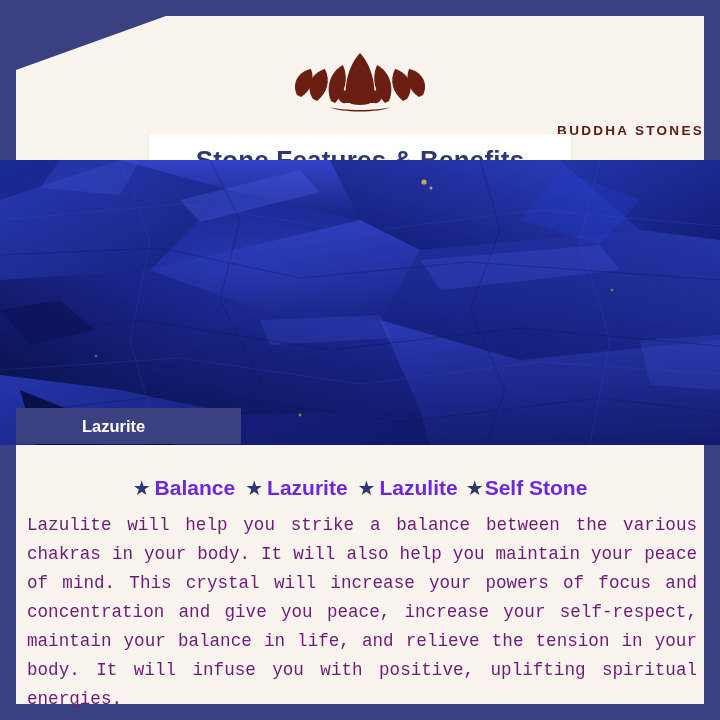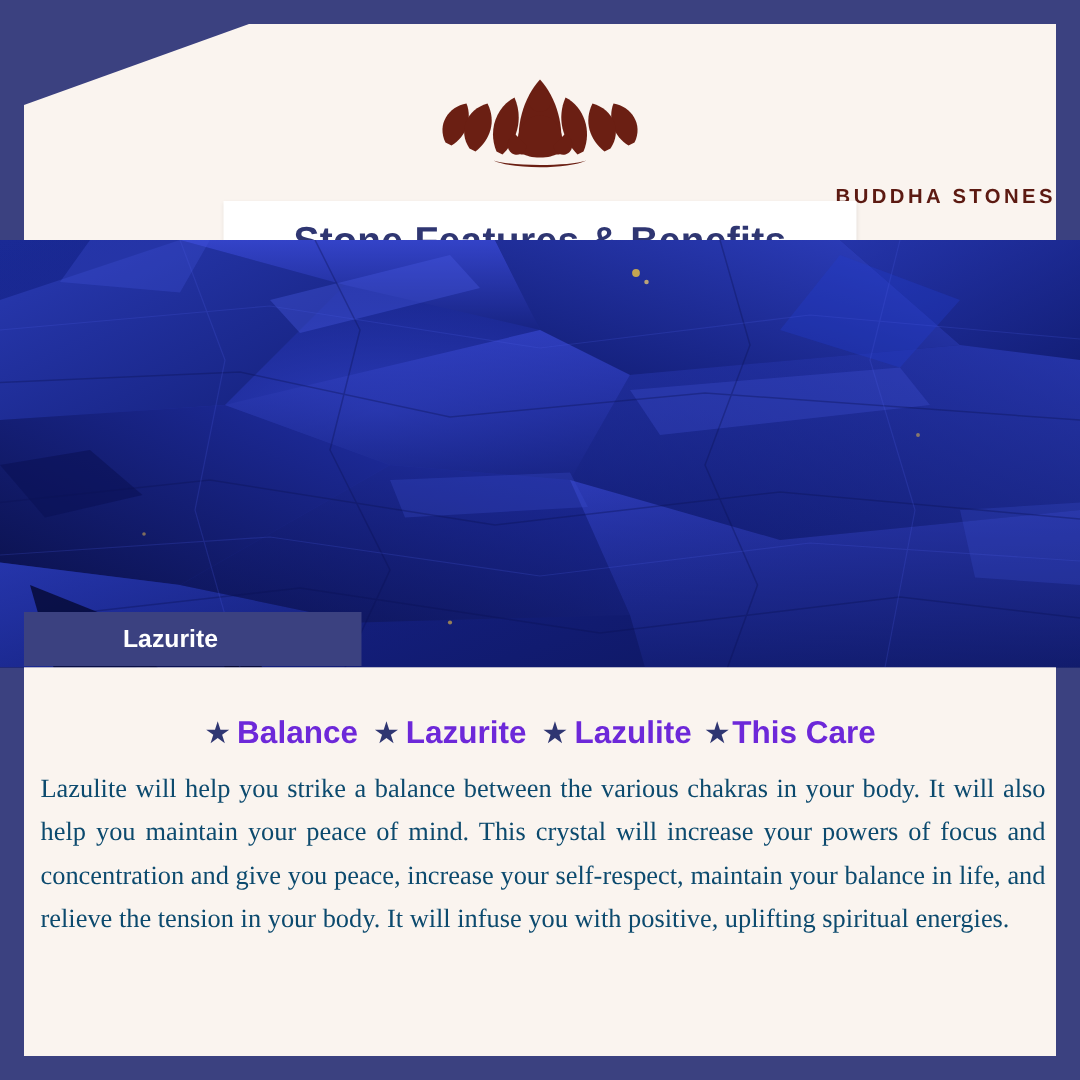--- a/index.html
+++ b/index.html
@@ -155,23 +155,23 @@
   }
   .kw-star.first { margin-left: 0; }
   .kw-star.tight { margin-left: 8px; margin-right: 1px; }
   .paragraph {
     position: absolute;
     left: 11px;
     top: 66px;
     width: 670px;
     font-size: 17.6px;
     line-height: 29px;
-    color: #0c4a6e;
+    color: #701a75;
     text-align: justify;
-    font-family: Liberation Serif, serif;
+    font-family: Liberation Mono, monospace;
   }
 </style>
 </head>
 <body>
 
 <div class="page">
   <div class="frame"></div>
 
   <div class="inner">
 
@@ -287,17 +287,17 @@
       </g>
     </svg>
   </div>
 
   <div class="caption-bar">
     <span class="caption-text">Lazurite</span>
   </div>
 
   <div class="body-area">
     <div class="keywords">
-      <span class="kw-star first">★</span><span class="kw">Balance</span><span class="kw-star">★</span><span class="kw">Lazurite</span><span class="kw-star">★</span><span class="kw">Lazulite</span><span class="kw-star tight">★</span><span class="kw">This Care</span>
+      <span class="kw-star first">★</span><span class="kw">Balance</span><span class="kw-star">★</span><span class="kw">Lazurite</span><span class="kw-star">★</span><span class="kw">Lazulite</span><span class="kw-star tight">★</span><span class="kw">Self Stone</span>
     </div>
     <div class="paragraph">Lazulite will help you strike a balance between the various chakras in your body. It will also help you maintain your peace of mind. This crystal will increase your powers of focus and concentration and give you peace, increase your self-respect, maintain your balance in life, and relieve the tension in your body. It will infuse you with positive, uplifting spiritual energies.</div>
   </div>
 </div>
 
 </body></html>

